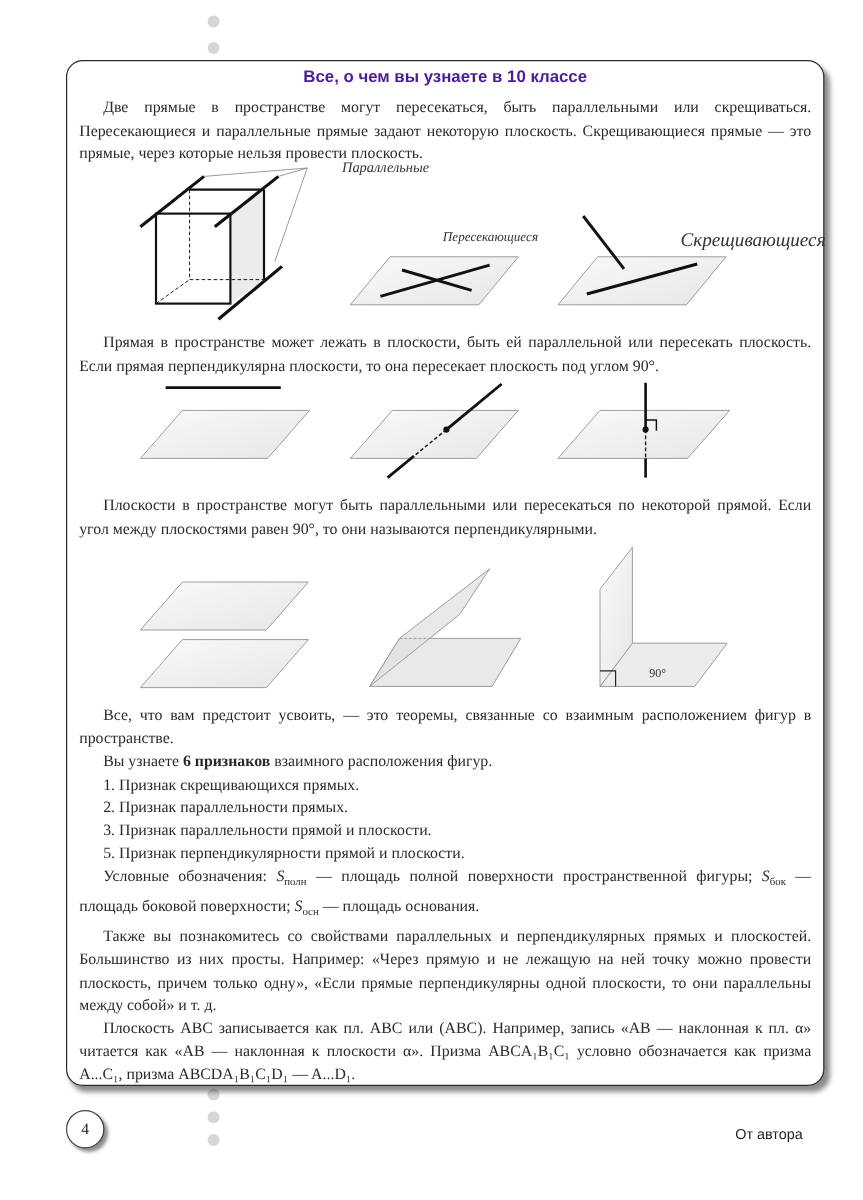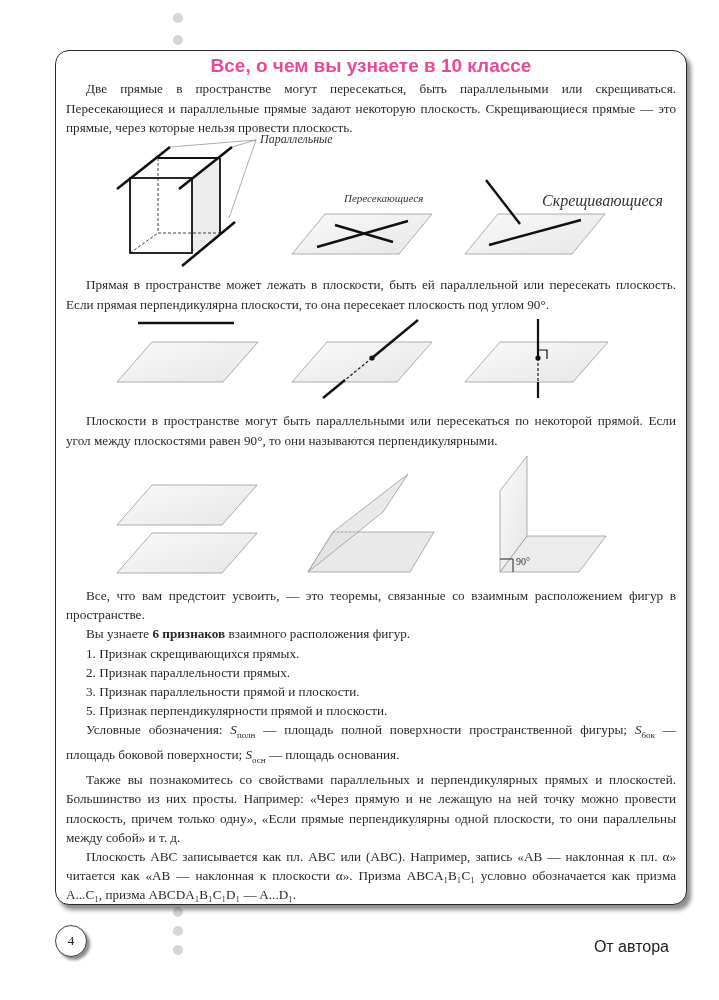--- a/index.html
+++ b/index.html
@@ -3,32 +3,32 @@
 <meta charset="utf-8">
 <style>
   html, body { margin:0; padding:0; }
   body { width:719px; height:1000px; background:#ffffff; position:relative; overflow:hidden;
          font-family:"Liberation Serif", "DejaVu Serif", serif; color:#222; }
   .dot { position:absolute; width:10px; height:10px; border-radius:50%; background:#d6d6d6; }
   .box { position:absolute; left:55px; top:50px; width:630px; height:853px;
          border:1.5px solid #2a2a2a; border-radius:14px; background:#fff;
          box-shadow:4px 5px 4px rgba(0,0,0,0.45); }
   .title { position:absolute; left:55px; width:632px; top:55px; text-align:center;
-           font-family:"Liberation Sans", "DejaVu Sans", sans-serif; font-weight:bold; font-size:19px; color:#ec4899; }
+           font-family:"Liberation Sans", "DejaVu Sans", sans-serif; font-weight:bold; font-size:14px; color:#4c1d95; }
   .para { position:absolute; left:66px; width:610px; font-size:13.2px; line-height:19.5px; text-align:justify; color:#2a2a2a; }
   .para p { margin:0; }
   .ind { text-indent:20px; }
   .list { margin:0; padding:0; list-style:none; }
   .list li { padding-left:20px; }
   svg.fig { position:absolute; left:0; top:0; }
-  .figlabel { position:absolute; font-style:italic; font-size:12px; color:#333; }
+  .figlabel { position:absolute; font-style:italic; font-size:12px; color:#333;margin-left:25px; }
   .pagenum { position:absolute; left:55px; top:925px; width:30px; height:30px; border-radius:50%;
              border:1px solid #444; background:#fff; box-shadow:3px 3px 3px rgba(0,0,0,0.45);
              text-align:center; line-height:30px; font-size:13px; }
-  .footer { position:absolute; right:50px; top:938px; font-family:"Liberation Sans", "DejaVu Sans", sans-serif; font-size:16px; color:#222; }
+  .footer { position:absolute; right:50px; top:938px; font-family:"Liberation Sans", "DejaVu Sans", sans-serif; font-size:12px; color:#222; }
   sub { font-size:9px; }
   i { font-style:italic; }
 </style>
 </head>
 <body>
 
 <div class="dot" style="left:173px;top:13px;"></div>
 <div class="dot" style="left:173px;top:35px;"></div>
 <div class="dot" style="left:173px;top:907px;"></div>
 <div class="dot" style="left:173px;top:926px;"></div>

